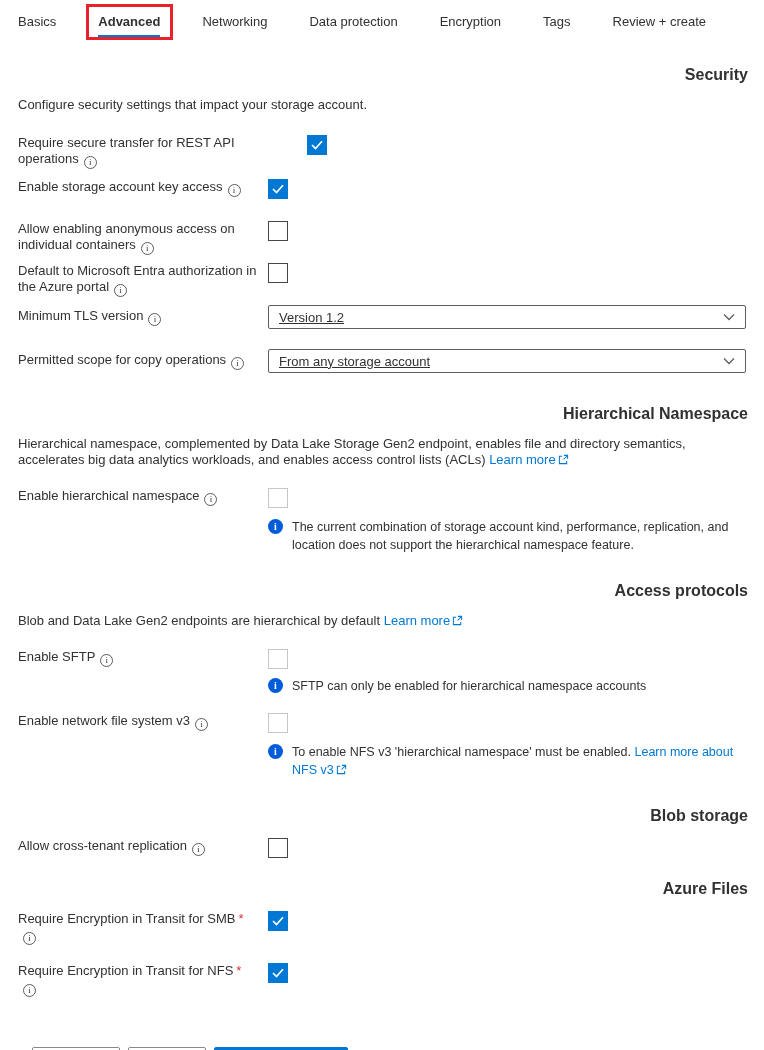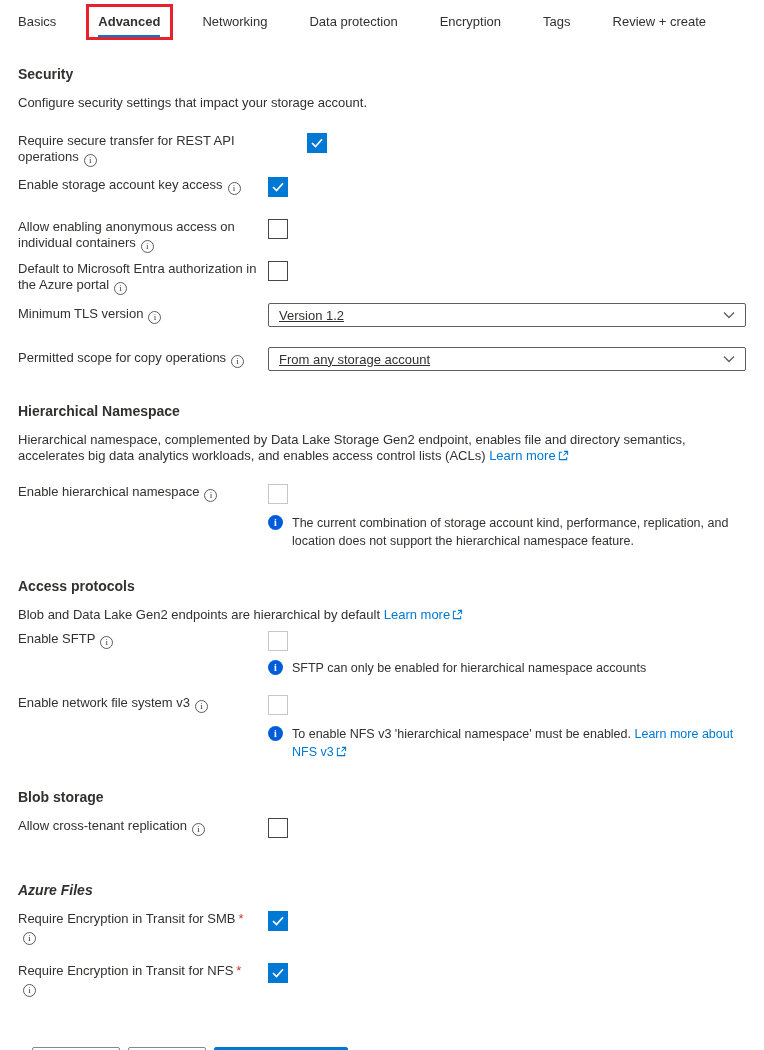--- a/index.html
+++ b/index.html
@@ -14,21 +14,21 @@
   
   .tabs { display: flex; gap: 42px; padding: 8px 0 0 18px; align-items: flex-start; }
   .tab { font-size: 13px; padding: 6px 0 9px; color: #323130; white-space: nowrap; cursor: pointer; }
   .tab.active { font-weight: bold; border-bottom: 3px solid #0078d4; padding-bottom: 6px; }
   .tab-wrap { position: relative; }
   .red-box { position: absolute; left: -12px; right: -13px; top: -4px; bottom: -2px;
              border: 3px solid #e8212b; pointer-events: none; }
 
   
   .content { padding: 0 16px 0 18px; }
-  .section-heading { font-size: 14px; font-weight: bold; color: #323130; }
+  .section-heading { font-size: 16px; font-weight: bold; color: #323130; text-align: right; }
   .section-desc { margin-top: 13px; font-size: 13px; line-height: 16px; max-width: 746px; }
 
   .mt-sec { margin-top: 28px; }
 
   .row { display: flex; align-items: flex-start; }
   .label { flex: 0 0 250px; padding-right: 10px; line-height: 16px; }
   .control { flex: 1 1 auto; }
 
   
   .i-icon {
@@ -209,21 +209,21 @@
   <div class="section-heading mt-sec">Access protocols</div>
   <div class="section-desc">
     <span>Blob and Data Lake Gen2 endpoints are hierarchical by default</span>
     <a class="link"><span>Learn more</span><svg class="ext" width="11" height="11" viewBox="0 0 12 12">
           <path d="M4.5 2.5 H1.5 V10.5 H9.5 V7.5" fill="none" stroke="#0078d4" stroke-width="1.1"></path>
           <path d="M6.5 1.5 H10.5 V5.5" fill="none" stroke="#0078d4" stroke-width="1.1"></path>
           <line x1="10.3" y1="1.7" x2="6" y2="6" stroke="#0078d4" stroke-width="1.1"></line>
         </svg></a>
   </div>
 
-  <div class="row" style="margin-top:8px; margin-bottom:8px;">
+  <div class="row" style="margin-top:20px; margin-bottom:8px;">
     <div class="label">
       <span>Enable SFTP</span><span class="i-icon">i</span>
     </div>
     <div class="control">
       <div class="cb disabled">
         
       </div>
     </div>
   </div>
 
@@ -261,21 +261,21 @@
     <div class="label">
       <span>Allow cross-tenant replication</span><span class="i-icon">i</span>
     </div>
     <div class="control">
       <div class="cb">
         
       </div>
     </div>
   </div>
 
-  <div class="section-heading" style="margin-top:44px;font-style:italic;">Azure Files</div>
+  <div class="section-heading" style="margin-top:22px;">Azure Files</div>
 
   <div class="row" style="margin-top:13px; margin-bottom:18px;">
     <div class="label">
       <span>Require Encryption in Transit for SMB</span><span class="req">*</span><span class="i-icon">i</span>
     </div>
     <div class="control">
       <div class="cb checked">
         <svg width="12" height="10" viewBox="0 0 12 10">
             <polyline points="1,5 4.5,8.5 11,1.2" fill="none" stroke="#ffffff" stroke-width="1.7"></polyline>
           </svg>

